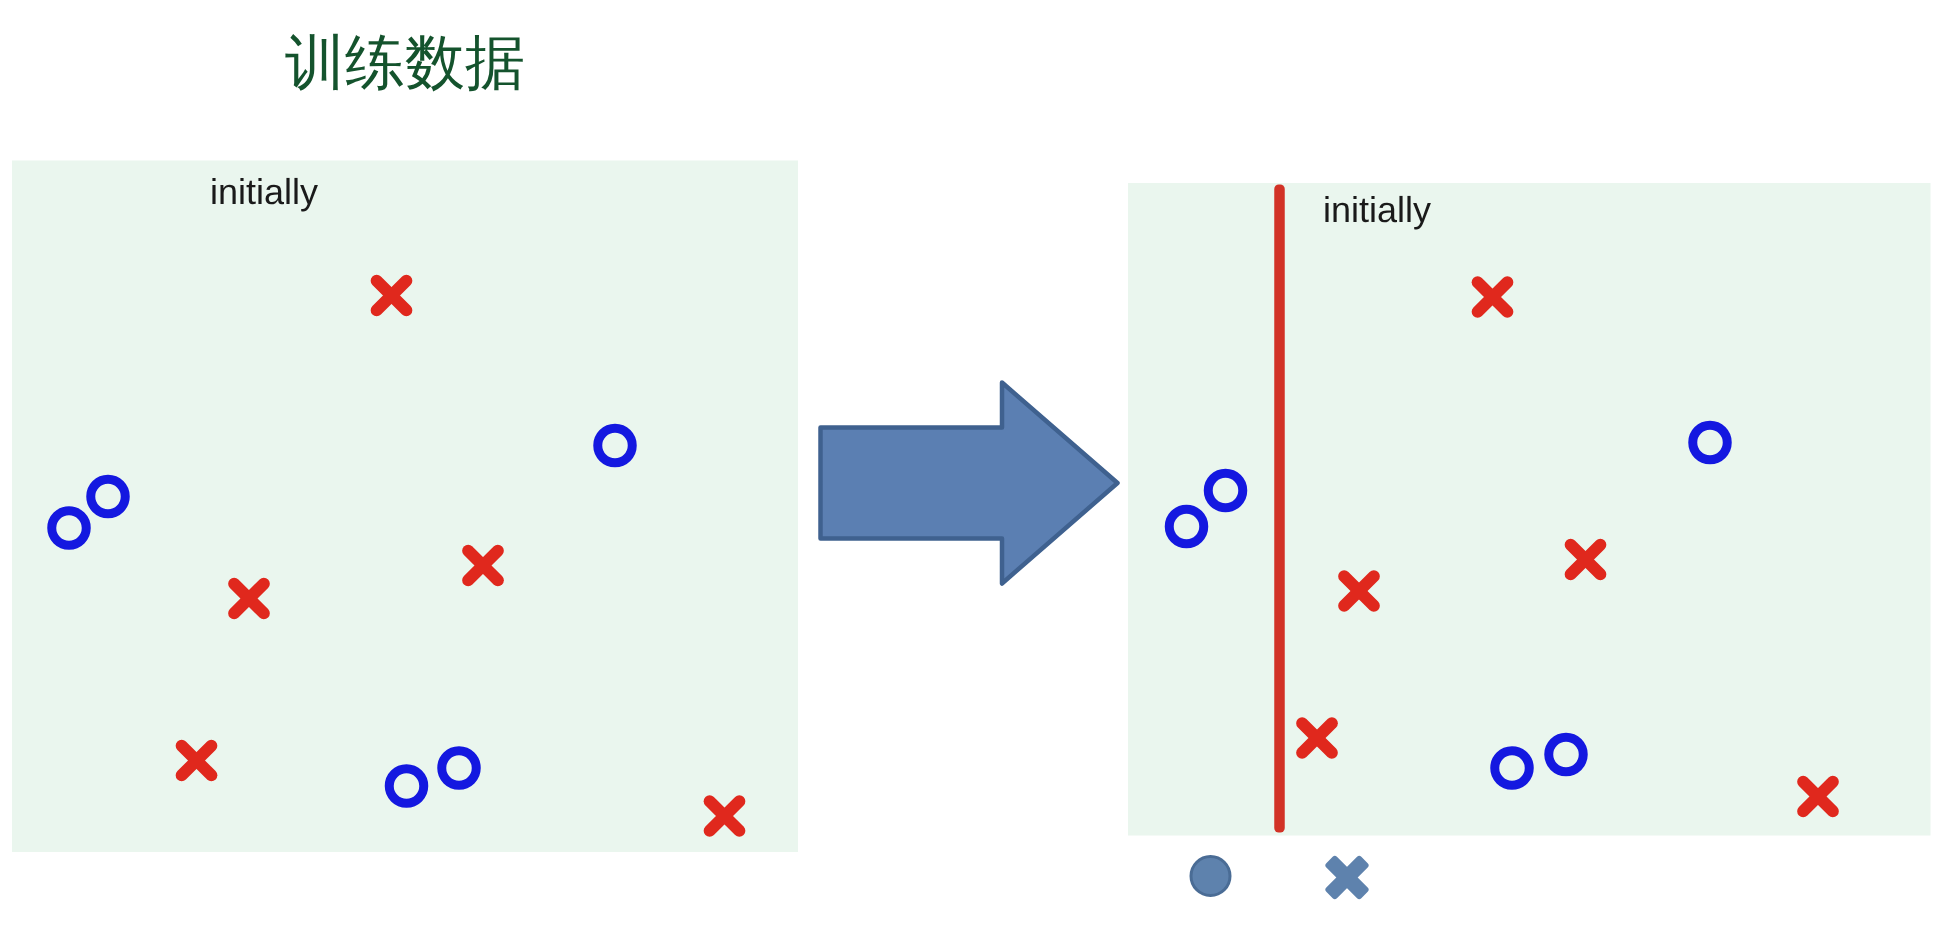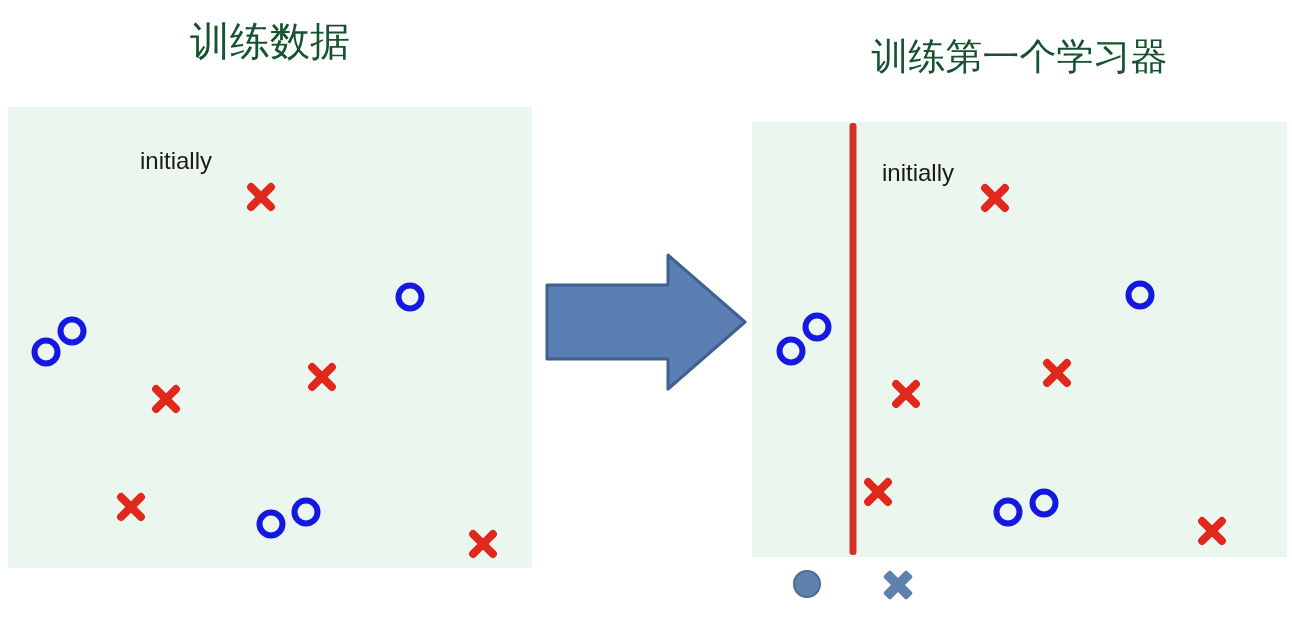--- a/index.html
+++ b/index.html
@@ -7,21 +7,21 @@
   .canvas{position:relative;width:1292px;height:628px;background:#ffffff;overflow:hidden;}
 
   .title{position:absolute;text-align:center;font-family:"Liberation Serif","DejaVu Serif",serif;color:#14532d;}
   .title.left{left:8px;width:524px;top:14px;font-size:40px;}
   .title.right{left:752px;width:535px;top:32px;font-size:37px;}
 
   .panel{position:absolute;background:var(--panel-bg);}
   .panel.left{left:8px;top:107px;width:524px;height:461px;}
   .panel.right{left:752px;top:122px;width:535px;height:435px;}
 
-  .panel-label{position:absolute;font-size:24px;color:#1a1a1a;font-family:"Liberation Sans",sans-serif;margin-top:32px;}
+  .panel-label{position:absolute;font-size:24px;color:#1a1a1a;font-family:"Liberation Sans",sans-serif;}
   .panel.left .panel-label{left:132px;top:8px;}
   .panel.right .panel-label{left:130px;top:5px;}
 
   .mark{position:absolute;transform:translate(-50%,-50%);}
   .mark.o{width:17px;height:17px;border:6px solid var(--o-blue);border-radius:50%;}
   .mark.x{width:34px;height:34px;}
   .mark.x::before,.mark.x::after{content:"";position:absolute;left:50%;top:50%;width:36px;height:8px;background:var(--x-red);border-radius:4px;}
   .mark.x::before{transform:translate(-50%,-50%) rotate(45deg);}
   .mark.x::after{transform:translate(-50%,-50%) rotate(-45deg);}
 
@@ -35,21 +35,20 @@
   .legend-x::before,.legend-x::after{content:"";position:absolute;left:50%;top:50%;width:33px;height:10px;background:var(--legend-blue);border-radius:2px;}
   .legend-x::before{transform:translate(-50%,-50%) rotate(45deg);}
   .legend-x::after{transform:translate(-50%,-50%) rotate(-45deg);}
 </style>
 </head>
 <body>
 
 <div class="canvas">
 
   <div class="title left">训练数据</div>
-  <div class="title right">训练第一个学习器</div>
 
   <div class="panel left">
     <span class="panel-label">initially</span>
   <span class="mark x" style="left: 253px; top: 90px;"></span>
       <span class="mark o" style="left: 402px; top: 190px;"></span>
       <span class="mark o" style="left: 64px; top: 224px;"></span>
       <span class="mark o" style="left: 38px; top: 245px;"></span>
       <span class="mark x" style="left: 314px; top: 270px;"></span>
       <span class="mark x" style="left: 158px; top: 292px;"></span>
       <span class="mark x" style="left: 123px; top: 400px;"></span>

